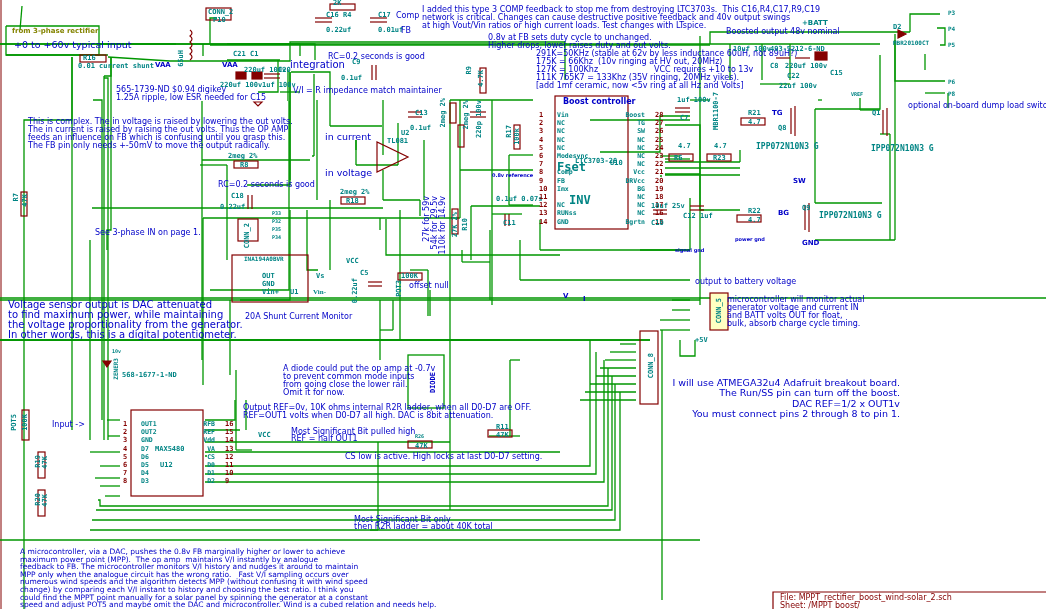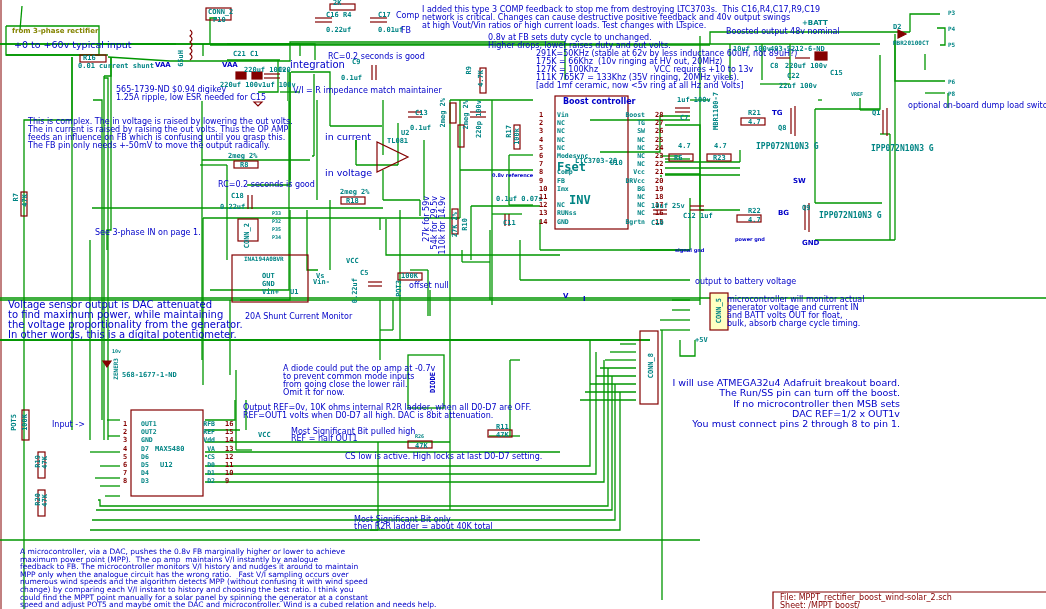--- a/index.html
+++ b/index.html
@@ -385,21 +385,20 @@
 
 <div class="t note" style="left:695px;top:278px;">output to battery voltage</div>
 <div class="t note" style="left:727px;top:296px;">microcontroller will monitor actual</div>
 <div class="t note" style="left:727px;top:304px;">generator voltage and current IN</div>
 <div class="t note" style="left:727px;top:312px;">and BATT volts OUT for float,</div>
 <div class="t note" style="left:727px;top:320px;">bulk, absorb charge cycle timing.</div>
 
 <div style="position:absolute;left:600px;top:378px;width:300px;text-align:right;">
   <div class="noteM" style="line-height:10.3px;">I will use ATMEGA32u4 Adafruit breakout board.</div>
   <div class="noteM" style="line-height:10.3px;">The Run/SS pin can turn off the boost.</div>
-  <div class="noteM" style="line-height:10.3px;">If no microcontroller then MSB sets</div>
   <div class="noteM" style="line-height:10.3px;">DAC REF=1/2 x OUT1v</div>
   <div class="noteM" style="line-height:10.3px;">You must connect pins 2 through 8 to pin 1.</div>
 </div>
 
 <div style="position:absolute;left:20px;top:548px;">
   <div class="note" style="line-height:7.6px;font-size:7.5px;white-space:pre;">A microcontroller, via a DAC, pushes the 0.8v FB marginally higher or lower to achieve</div>
   <div class="note" style="line-height:7.6px;font-size:7.5px;white-space:pre;">maximum power point (MPP).  The op amp  maintains V/I instantly by analogue</div>
   <div class="note" style="line-height:7.6px;font-size:7.5px;white-space:pre;">feedback to FB. The microcontroller monitors V/I history and nudges it around to maintain</div>
   <div class="note" style="line-height:7.6px;font-size:7.5px;white-space:pre;">MPP only when the analogue circuit has the wrong ratio.   Fast V/I sampling occurs over</div>
   <div class="note" style="line-height:7.6px;font-size:7.5px;white-space:pre;">numerous wind speeds and the algorithm detects MPP (without confusing it with wind speed</div>
@@ -618,21 +617,21 @@
     <div class="t ref" style="left: 948px; top: 79px; font-size: 6px;">P6</div>
     <div class="t ref" style="left: 948px; top: 91px; font-size: 6px;">P8</div>
   </div>
 
 <div class="t ref" style="left:244px;top:256px;font-size:6px;">INA194A0BVR</div>
 <div class="t ref" style="left:262px;top:273px;">OUT</div>
 <div class="t ref" style="left:262px;top:281px;">GND</div>
 <div class="t ref" style="left:262px;top:289px;">Vin+</div>
 <div class="t ref" style="left:290px;top:289px;">U1</div>
 <div class="t ref" style="left:316px;top:273px;">Vs</div>
-<div class="t ref" style="left:313px;top:279px;">Vin-</div>
+<div class="t ref" style="left:313px;top:289px;font-family:Liberation Serif, serif;">Vin-</div>
 <div class="t ref" style="left:346px;top:258px;">VCC</div>
 <div class="t ref" style="left:360px;top:270px;">C5</div>
 <div class="t ref vert" style="left:352px;top:278px;">0.22uf</div>
 <div class="t ref" style="left:401px;top:273px;">100K</div>
 <div class="t ref vert" style="left:396px;top:280px;">POT3</div>
 <div class="t lbl" style="left:563px;top:293px;">V</div>
 <div class="t lbl" style="left:583px;top:296px;">I</div>
 
 <div class="t ref vert" style="left:244px;top:223px;">CONN_2</div>
 <div class="t ref" style="left:272px;top:211px;font-size:5px;">P33</div>

